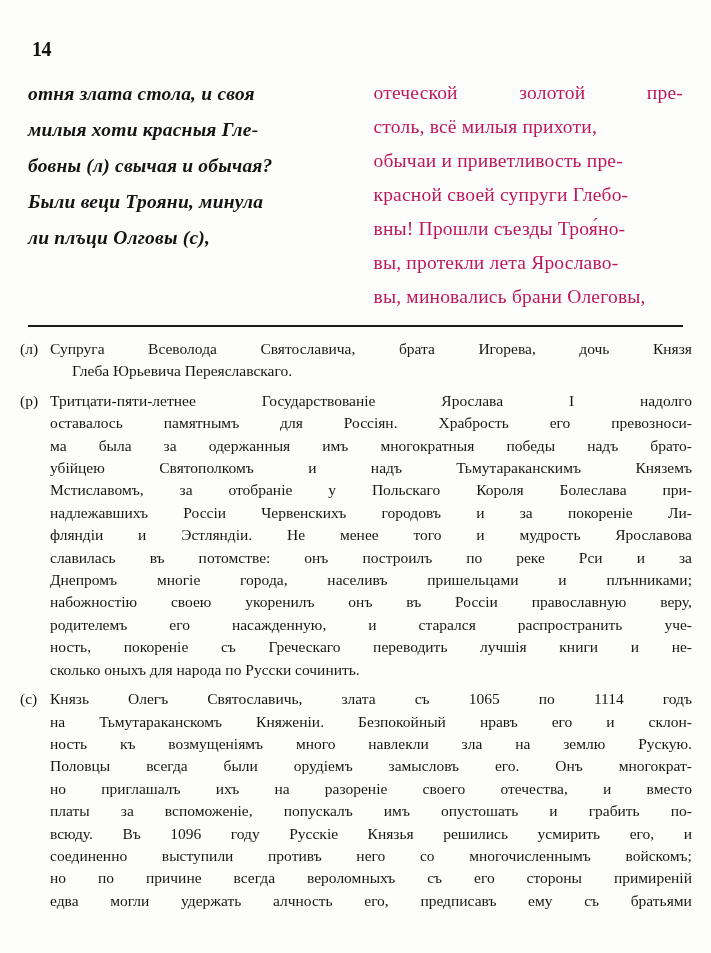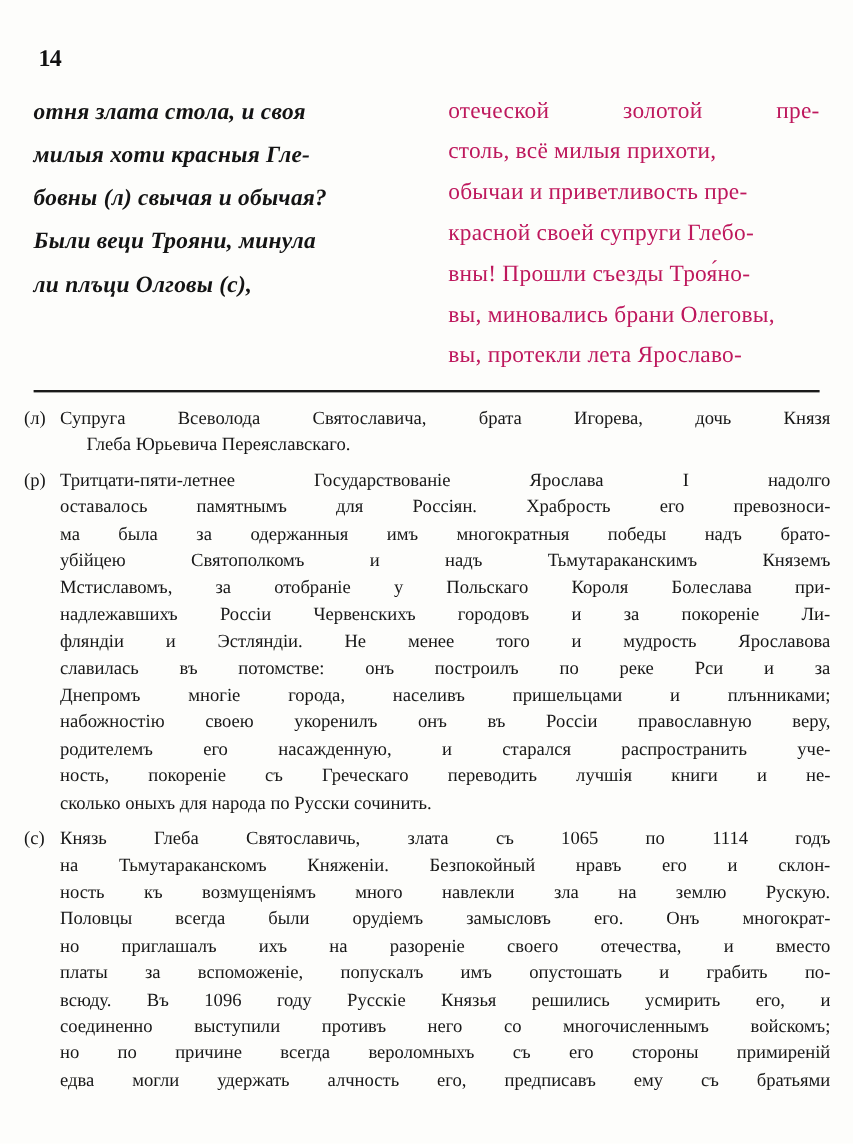--- a/index.html
+++ b/index.html
@@ -139,22 +139,22 @@
     <div class="col col-new">
       <span class="ln spread">
           <span>отеческой</span>
           <span>золотой</span>
           <span>пре-</span>
         </span>
       <span class="ln">столь, всё милыя прихоти,</span>
       <span class="ln">обычаи и приветливость пре-</span>
       <span class="ln">красной своей супруги Глебо-</span>
       <span class="ln">вны! Прошли съезды Троя́но-</span>
+      <span class="ln">вы, протекли лета Ярославо-</span>
       <span class="ln">вы, миновались брани Олеговы,</span>
-      <span class="ln">вы, протекли лета Ярославо-</span>
     </div>
 
   </div>
 
   <div class="rule"></div>
 
   <div class="notes">
 
     <div class="note">
       <span class="marker">(л)</span>
@@ -294,21 +294,21 @@
           </span>
         <span class="ln">сколько оныхъ для народа по Русски сочинить.</span>
       </span>
     </div>
 
     <div class="note">
       <span class="marker">(с)</span>
       <span class="body">
         <span class="ln spread">
             <span>Князь</span>
-            <span>Глеба</span>
+            <span>Олегъ</span>
             <span>Святославичь,</span>
             <span>злата</span>
             <span>съ</span>
             <span>1065</span>
             <span>по</span>
             <span>1114</span>
             <span>годъ</span>
           </span>
         <span class="ln spread">
             <span>на</span>

